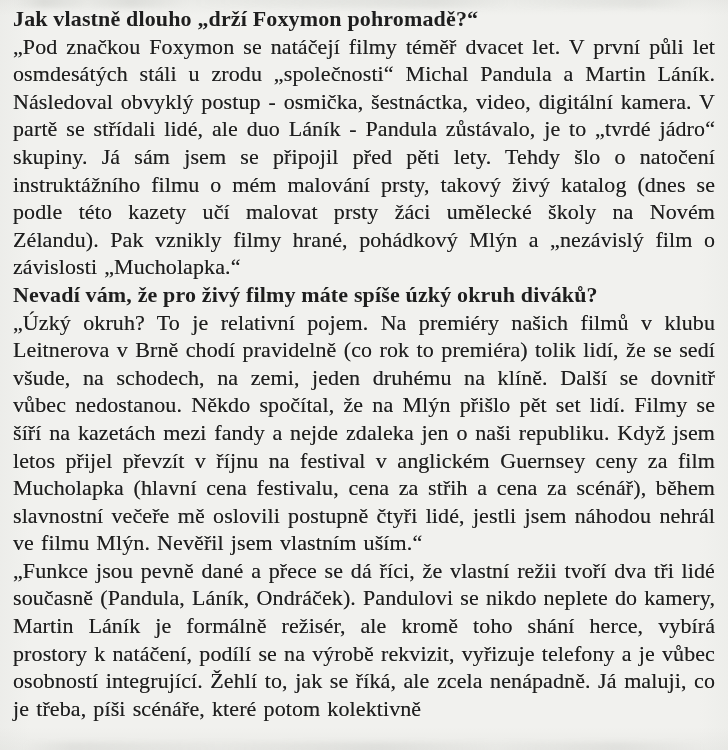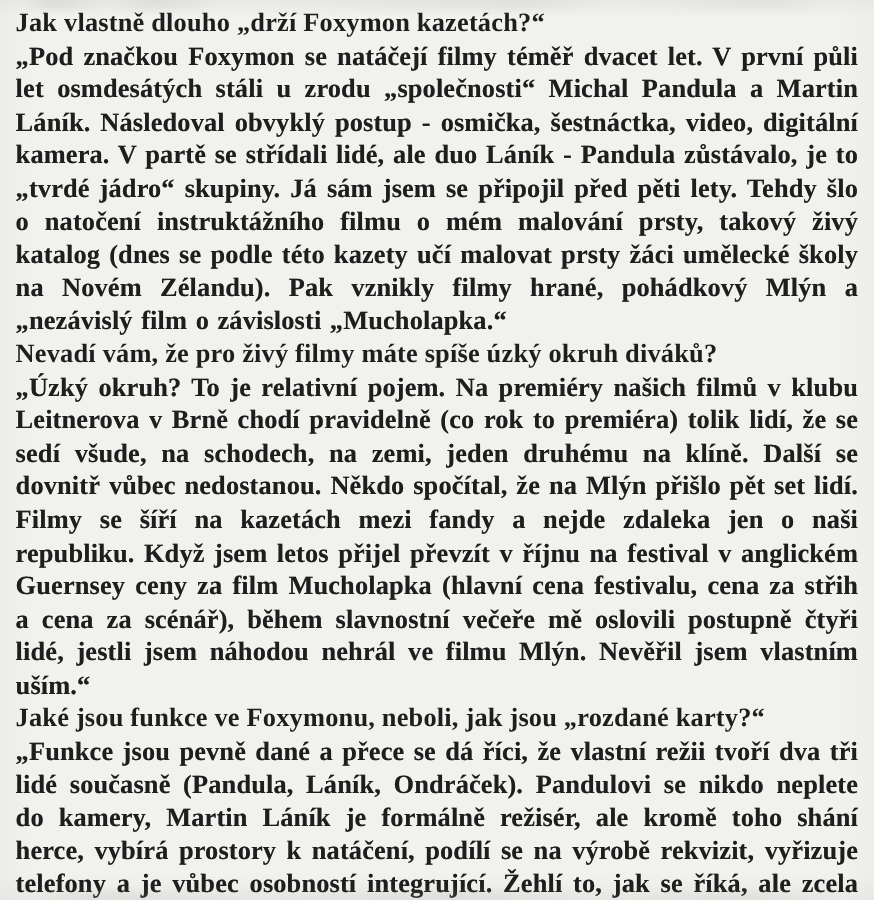--- a/index.html
+++ b/index.html
@@ -31,21 +31,21 @@
     text-align: justify;
     text-justify: inter-word;
     letter-spacing: 0.1px;
   }
   .question {
     font-weight: 700;
     text-align: left;
     letter-spacing: 0.15px;
   }
   .answer {
-    font-weight: 700;
+    font-weight: 400;
     word-spacing: 1.5px;
     text-shadow: 0 0 0.5px rgba(30,30,30,0.55);
   }
   
   .scan-artifact {
     position: absolute;
     left: 0;
     right: 0;
     pointer-events: none;
     filter: blur(2.5px);
@@ -79,21 +79,20 @@
         rgba(160,162,158,0.4) 85%,
         rgba(160,162,158,0) 97%);
   }
 </style>
 </head>
 <body>
 
 <div class="scan-artifact top"></div>
 
 <article class="page">
-  <h2 class="block question">Jak vlastně dlouho „drží Foxymon kazetách?“</h2>
+  <h2 class="block question">Jak vlastně dlouho „drží Foxymon pohromadě?“</h2>
   <p class="block answer">„Pod značkou Foxymon se natáčejí filmy téměř dvacet let. V první půli let osmdesátých stáli u zrodu „společnosti“ Michal Pandula a Martin Láník. Následoval obvyklý postup - osmička, šestnáctka, video, digitální kamera. V partě se střídali lidé, ale duo Láník - Pandula zůstávalo, je to „tvrdé jádro“ skupiny. Já sám jsem se připojil před pěti lety. Tehdy šlo o natočení instruktážního filmu o mém malování prsty, takový živý katalog (dnes se podle této kazety učí malovat prsty žáci umělecké školy na Novém Zélandu). Pak vznikly filmy hrané, pohádkový Mlýn a „nezávislý film o závislosti „Mucholapka.“</p>
   <h2 class="block question">Nevadí vám, že pro živý filmy máte spíše úzký okruh diváků?</h2>
   <p class="block answer">„Úzký okruh? To je relativní pojem. Na premiéry našich filmů v klubu Leitnerova v Brně chodí pravidelně (co rok to premiéra) tolik lidí, že se sedí všude, na schodech, na zemi, jeden druhému na klíně. Další se dovnitř vůbec nedostanou. Někdo spočítal, že na Mlýn přišlo pět set lidí. Filmy se šíří na kazetách mezi fandy a nejde zdaleka jen o naši republiku. Když jsem letos přijel převzít v říjnu na festival v anglickém Guernsey ceny za film Mucholapka (hlavní cena festivalu, cena za střih a cena za scénář), během slavnostní večeře mě oslovili postupně čtyři lidé, jestli jsem náhodou nehrál ve filmu Mlýn. Nevěřil jsem vlastním uším.“</p>
-  <h2 class="block question">Jaké jsou funkce ve Foxymonu, neboli, jak jsou „rozdané karty?“</h2>
   <p class="block answer">„Funkce jsou pevně dané a přece se dá říci, že vlastní režii tvoří dva tři lidé současně (Pandula, Láník, Ondráček). Pandulovi se nikdo neplete do kamery, Martin Láník je formálně režisér, ale kromě toho shání herce, vybírá prostory k natáčení, podílí se na výrobě rekvizit, vyřizuje telefony a je vůbec osobností integrující. Žehlí to, jak se říká, ale zcela nenápadně. Já maluji, co je třeba, píši scénáře, které potom kolektivně</p>
 </article>
 
 <div class="scan-artifact bottom"></div>
 
 </body></html>

